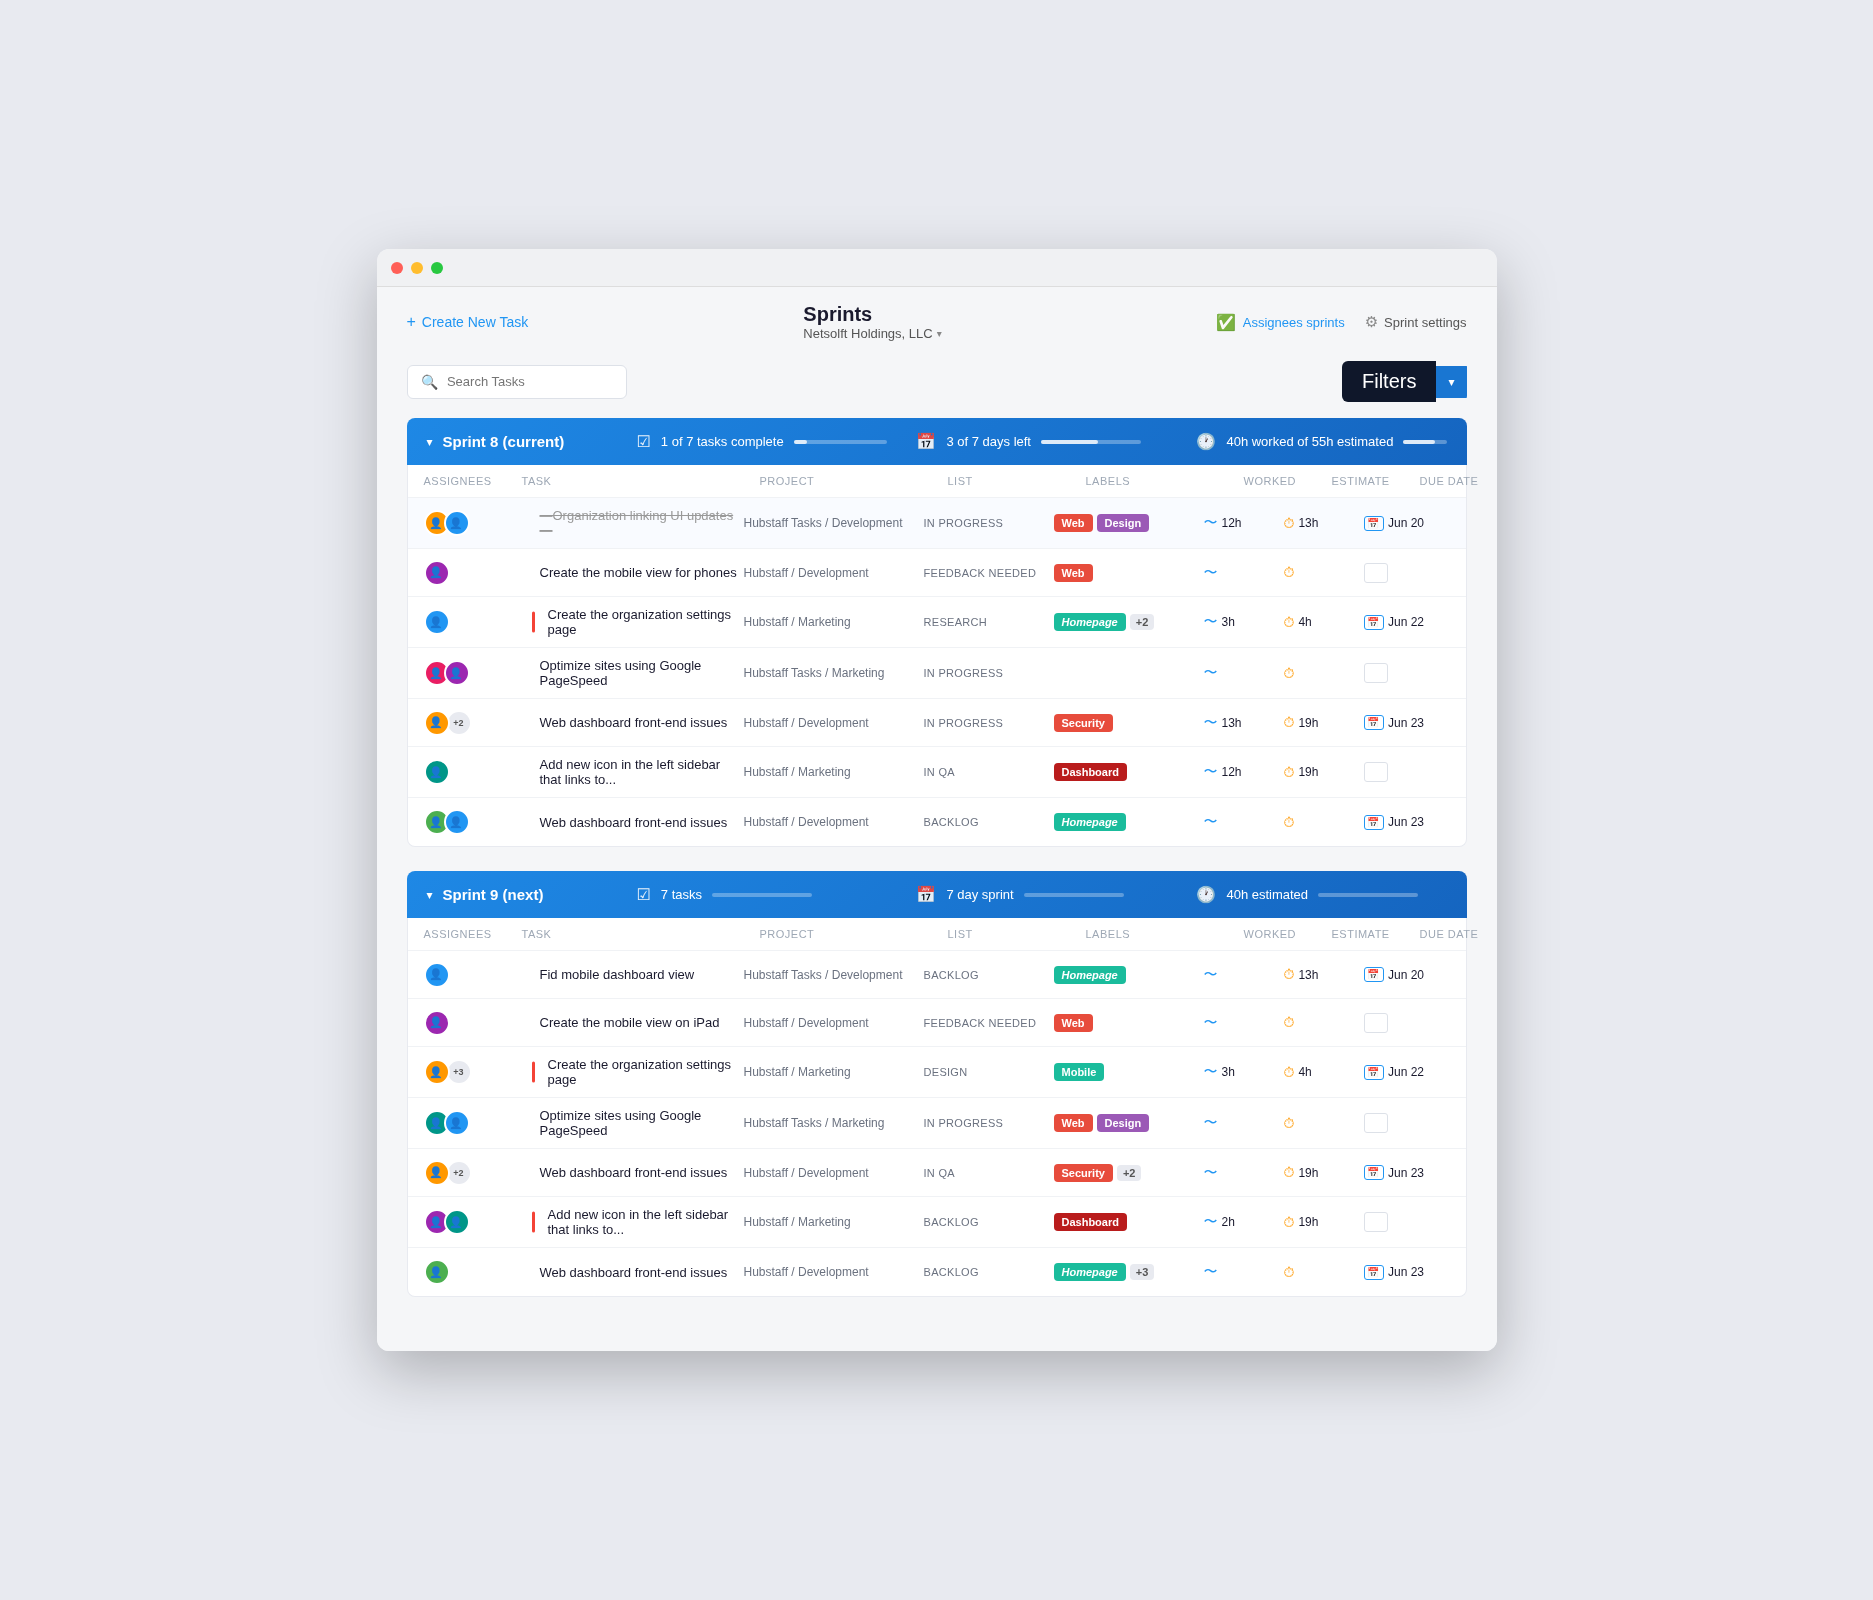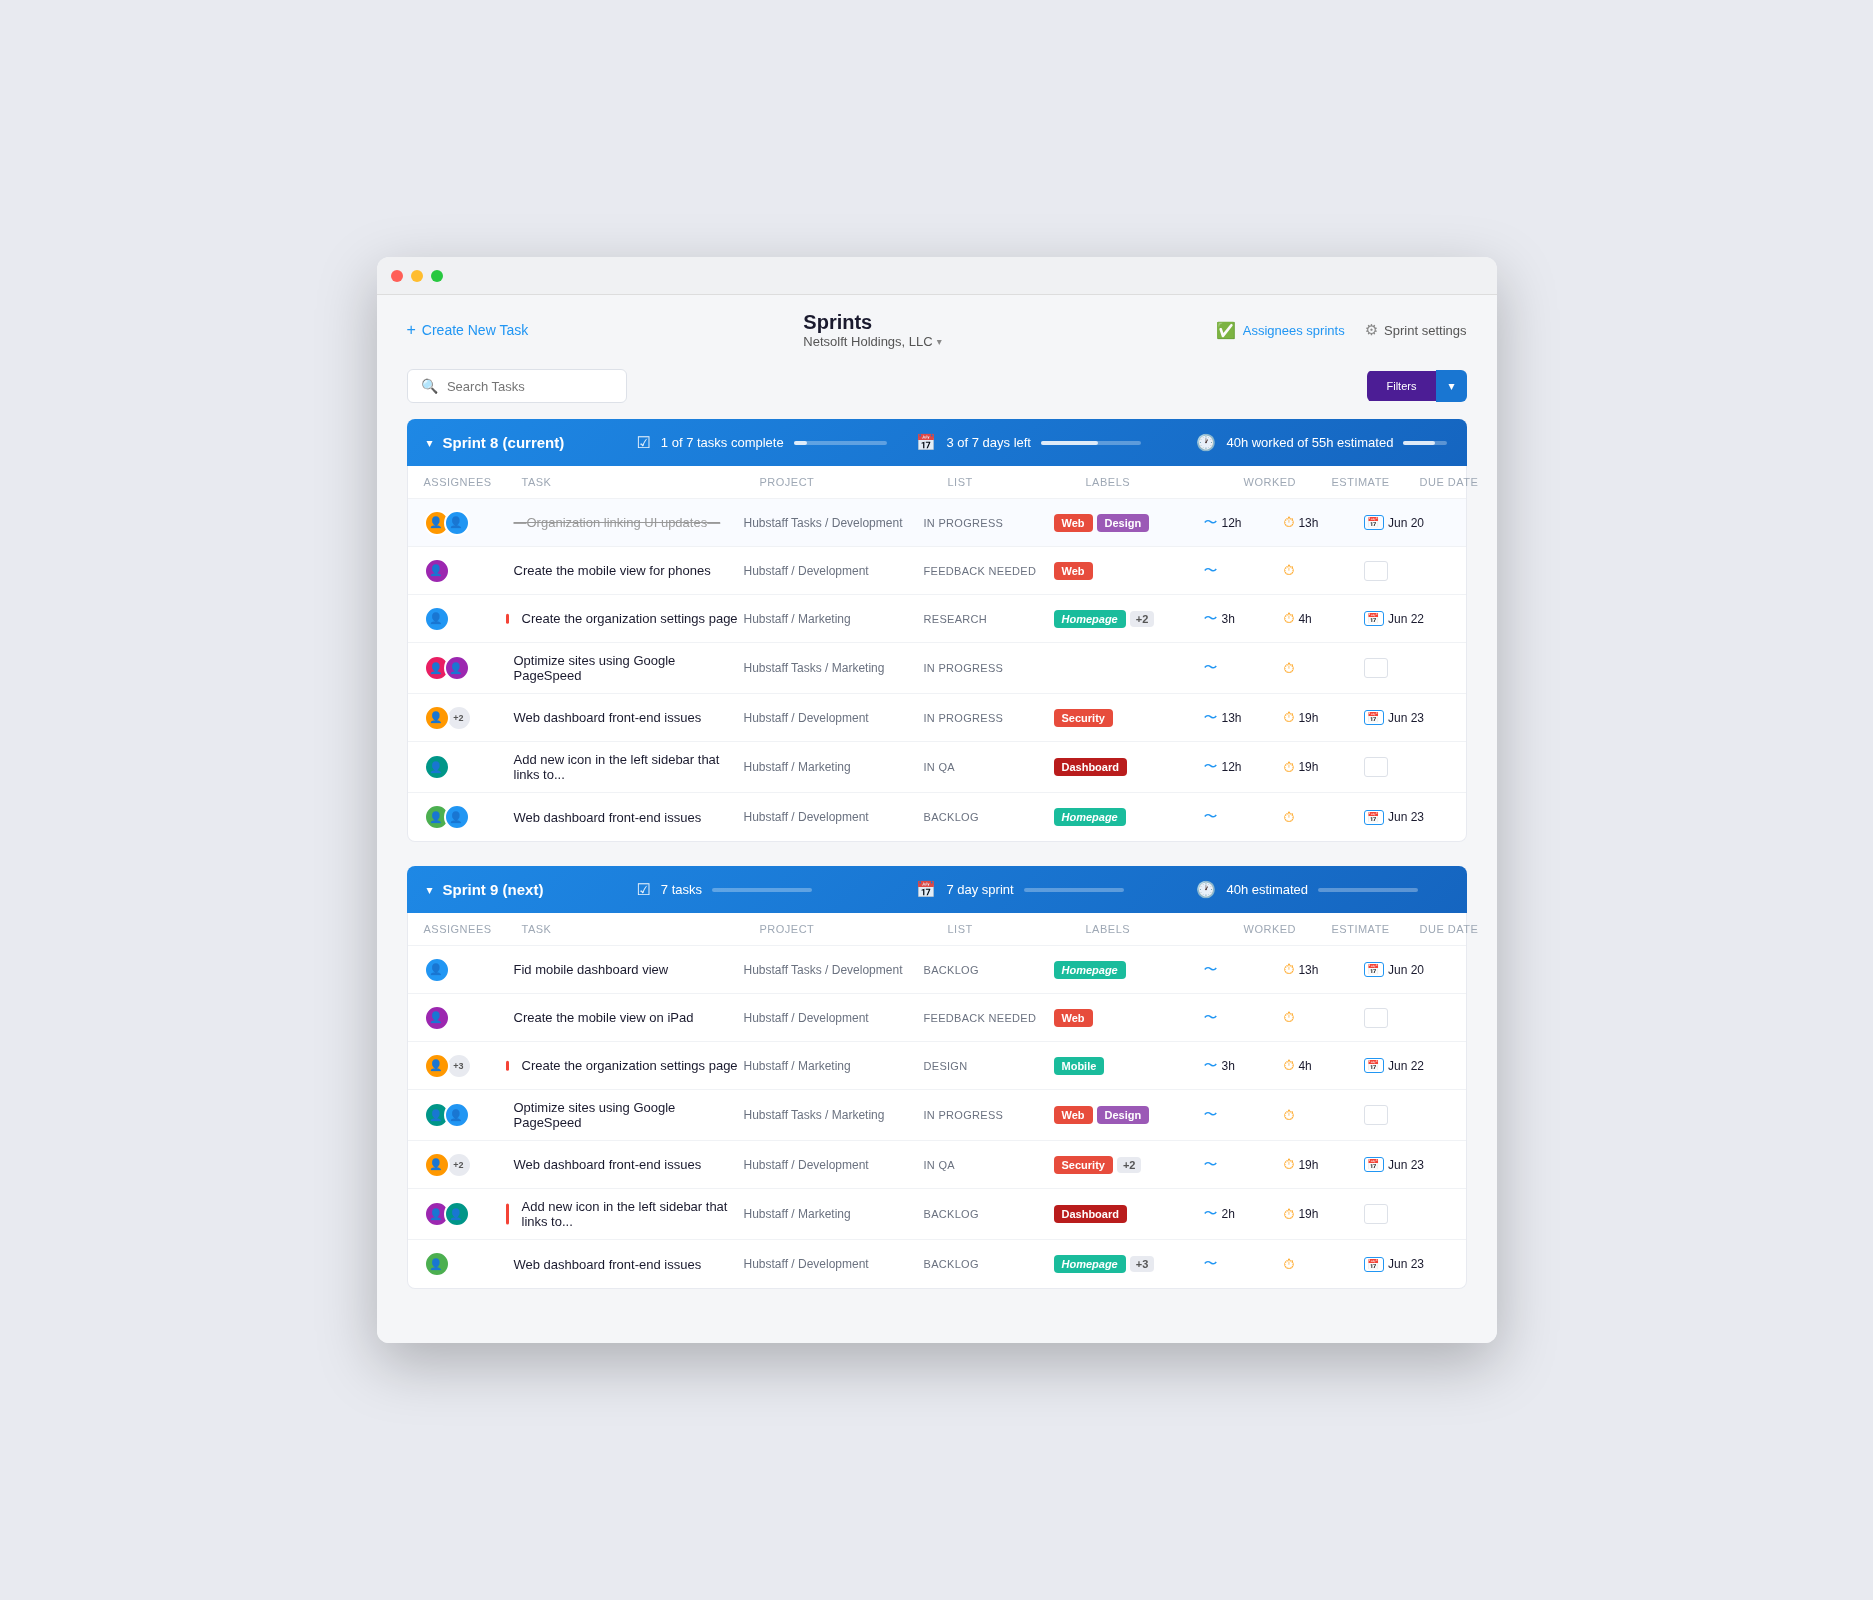--- a/index.html
+++ b/index.html
@@ -118,23 +118,23 @@
     }
     .filters-btn {
       display: flex;
       align-items: center;
       gap: 0;
       border-radius: 6px;
       overflow: hidden;
       cursor: pointer;
     }
     .filters-main {
-      background: #4c1d95;
+      background: #0f172a;
       color: #fff;
-      font-size: 11px;
+      font-size: 20px;
       font-weight: 500;
       padding: 9px 20px;
     }
     .filters-dropdown {
       background: #1976d2;
       color: #fff;
       padding: 9px 12px;
       font-size: 12px;
     }
 
@@ -231,21 +231,21 @@
       font-weight: 600;
       width: 22px;
       height: 22px;
       border-radius: 50%;
       display: flex;
       align-items: center;
       justify-content: center;
       margin-left: 4px;
     }
 
-    .task-cell { font-size: 13px; color: #1a1a2e; font-weight: 500; }
+    .task-cell { font-size: 13px; color: #1a1a2e; font-weight: 500; margin-left: 26px; }
     .task-cell.strikethrough { text-decoration: line-through; color: #999; }
     .task-cell.has-bar { position: relative; padding-left: 8px; }
     .red-bar { position: absolute; left: -8px; top: 50%; transform: translateY(-50%); width: 3px; height: 70%; background: #f44336; border-radius: 2px; }
 
     .project-cell { font-size: 12px; color: #6b7280; }
     .list-cell { font-size: 11px; color: #6b7280; font-weight: 500; letter-spacing: 0.3px; }
 
     .label-cell { display: flex; align-items: center; gap: 4px; flex-wrap: wrap; }
     .label-badge {
       padding: 3px 8px;

